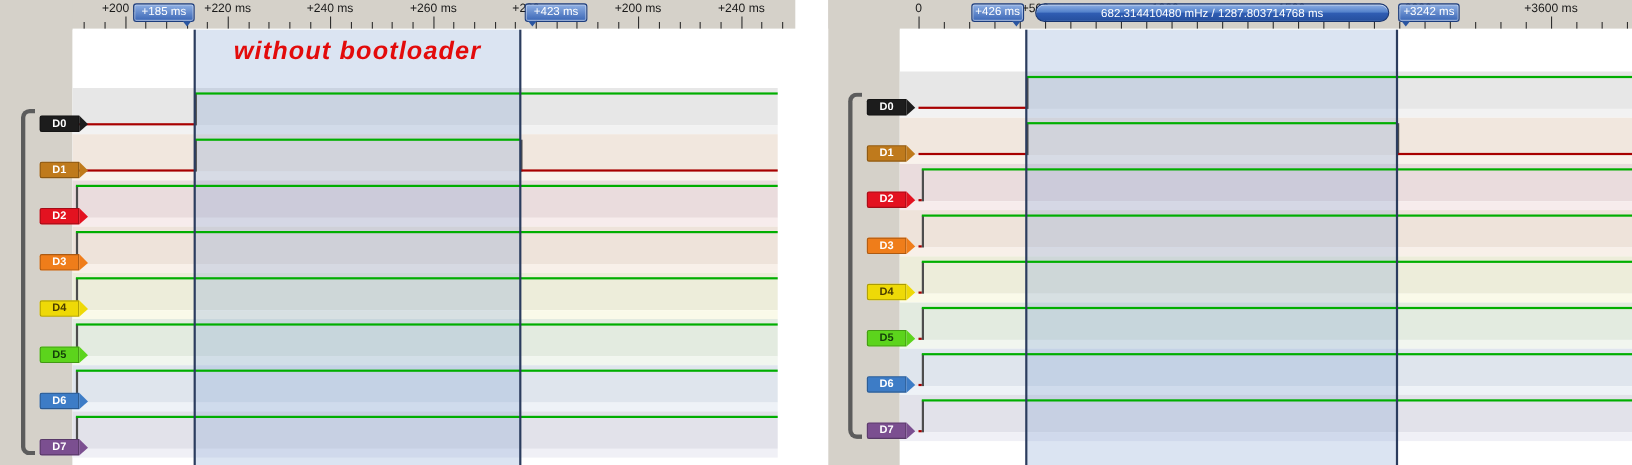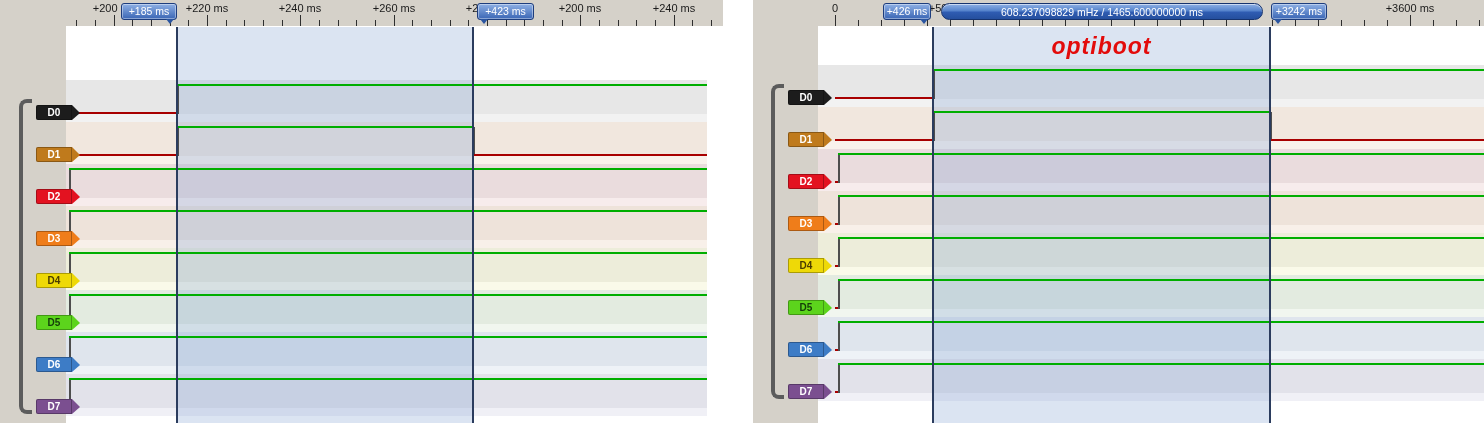--- a/index.html
+++ b/index.html
@@ -24,28 +24,28 @@
   .tail{position:absolute;bottom:-5px;width:0;height:0;border-left:4px solid transparent;
        border-right:4px solid transparent;border-top:5px solid #2a55a0;}
   .tail.tr{right:2px}.tail.tl{left:2px}
   .annotation{position:absolute;top:33px;text-align:center;z-index:6;
        font:italic bold 23px "Liberation Sans",sans-serif;color:#e30b0b;letter-spacing:1px;}
 </style>
 </head>
 <body>
 
 <div id="stage">
-  <div class="pill" id="pill1" style="left: 941px; width: 322px;"><span>608.237098829 mHz / 1465.600000000 ms</span></div>
+  <div class="pill" id="pill1" style="left: 941px; width: 322px;"><span>682.314410480 mHz / 1287.803714768 ms</span></div>
 
   <div class="badge" id="badge0s" style="left: 121px; width: 56px;"><span>+185 ms</span><i class="tail tr"></i></div>
   <div class="badge" id="badge0e" style="left: 477px; width: 57px;"><span>+423 ms</span><i class="tail tl"></i></div>
   <div class="badge" id="badge1s" style="left: 883px; width: 48px;"><span>+426 ms</span><i class="tail tr"></i></div>
   <div class="badge" id="badge1e" style="left: 1271px; width: 56px;"><span>+3242 ms</span><i class="tail tl"></i></div>
 
-  <div class="annotation" id="ann1" style="left: 933px; width: 337px;">optiboot</div>
+  <div class="annotation" id="ann0" style="left: 177px; width: 296px;">without bootloader</div>
 <div style="left: 0px; top: 0px; width: 723px; height: 26px; background: rgb(213, 209, 201); z-index: 0;"></div>
     <div style="left: 0px; top: 0px; width: 66px; height: 423px; background: rgb(213, 209, 201); z-index: 0;"></div>
     <div style="left: 66px; top: 27px; width: 641px; height: 396px; background: rgb(255, 255, 255); z-index: 0;"></div>
     <div style="left: 76px; top: 20px; width: 1px; height: 6px; background: rgb(46, 46, 46); z-index: 2;"></div>
     <div style="left: 95px; top: 20px; width: 1px; height: 6px; background: rgb(46, 46, 46); z-index: 2;"></div>
     <div style="left: 114px; top: 15px; width: 1px; height: 11px; background: rgb(46, 46, 46); z-index: 2;"></div>
     <div style="left: 132px; top: 20px; width: 1px; height: 6px; background: rgb(46, 46, 46); z-index: 2;"></div>
     <div style="left: 151px; top: 20px; width: 1px; height: 6px; background: rgb(46, 46, 46); z-index: 2;"></div>
     <div style="left: 170px; top: 20px; width: 1px; height: 6px; background: rgb(46, 46, 46); z-index: 2;"></div>
     <div style="left: 188px; top: 20px; width: 1px; height: 6px; background: rgb(46, 46, 46); z-index: 2;"></div>

